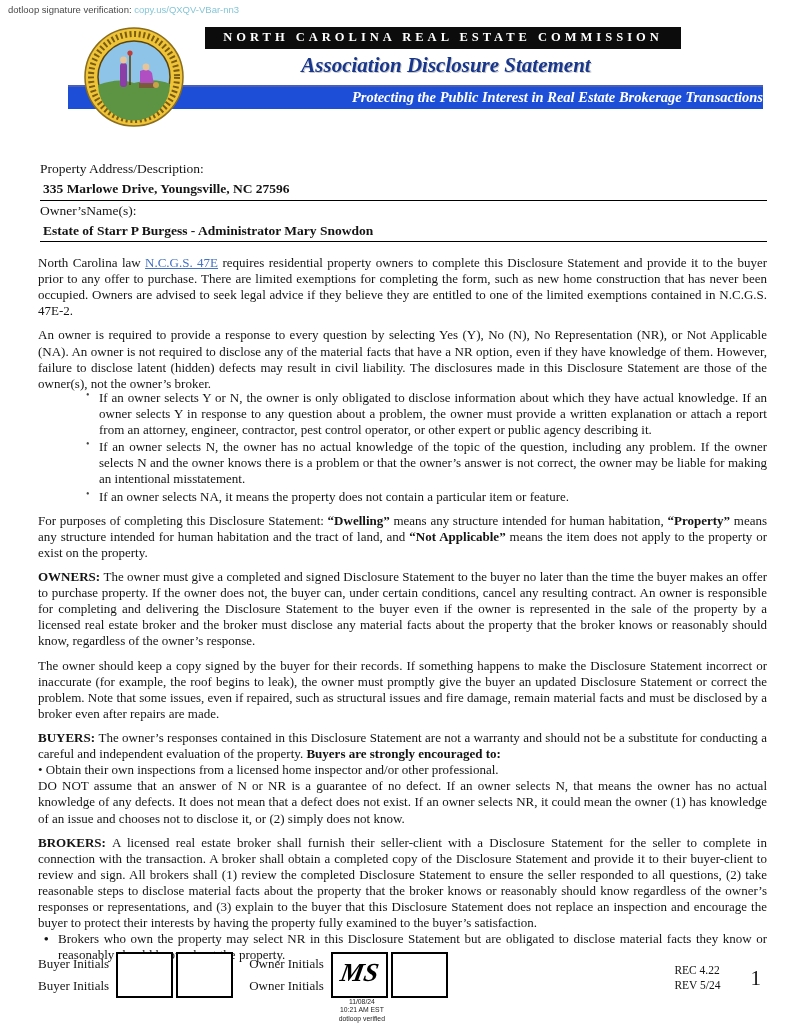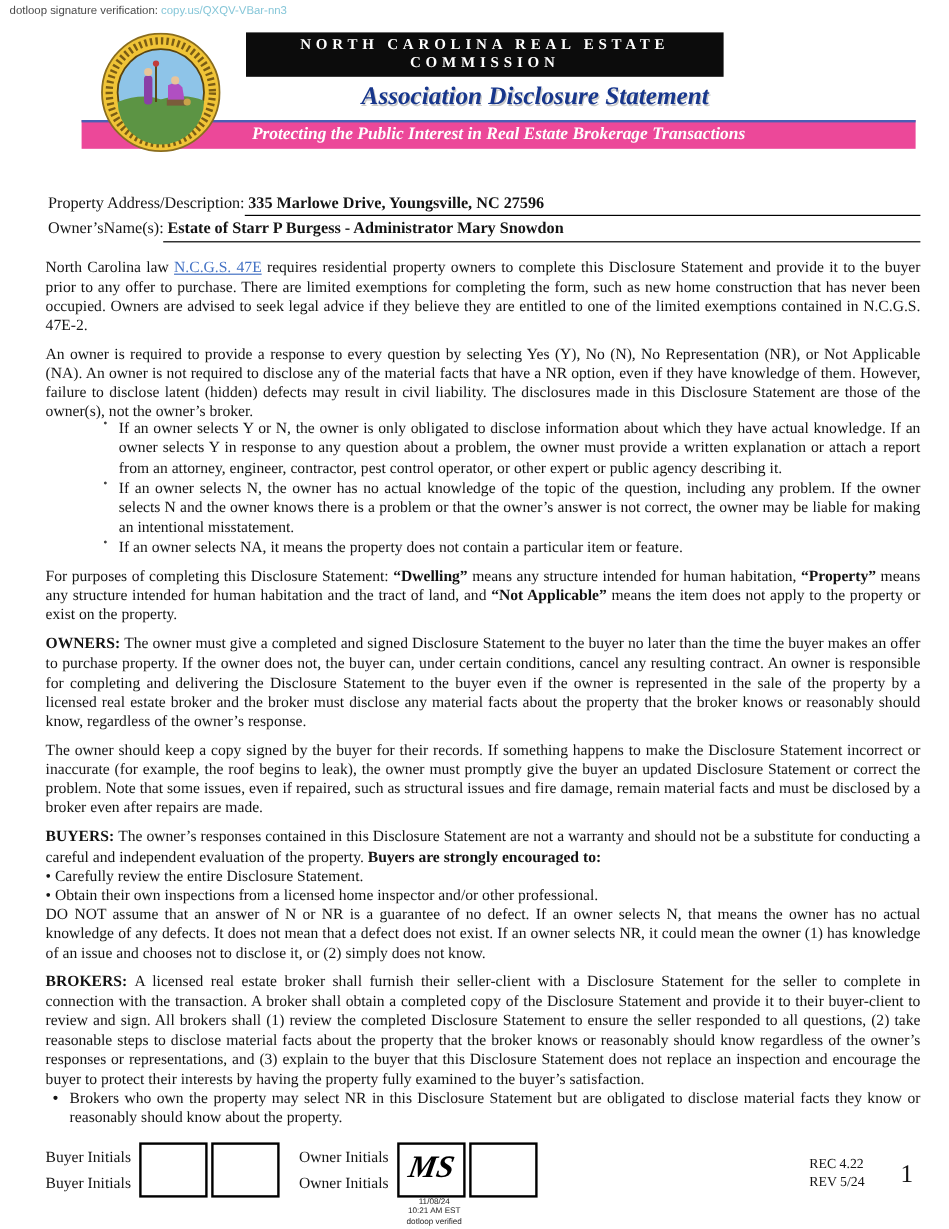--- a/index.html
+++ b/index.html
@@ -16,44 +16,44 @@
     font-family:"Liberation Sans", sans-serif;
     font-size:9.5px; color:#4a4a4a;
     padding:4px 0 0 8px;
   }
   .doc-link, .verify-link { color:#85c6d8; text-decoration:none; }
   .verify-link { font-size:9.5px; }
 
   .header { position:relative; margin-top:12px; height:122px; }
   .seal-wrap { position:absolute; left:84px; top:0; width:100px; height:100px; }
   .banner-black {
-    margin-left:205px; width:398px;
+    margin-left:205px; width:476px;
     background:#0c0c0c; color:#ffffff;
     text-align:center; font-weight:bold;
     letter-spacing:4px; font-size:12.5px;
     padding:3px 0 4px 0;
   }
   .doc-title {
     margin-left:205px; width:482px;
     text-align:center;
     color:#17368c; font-weight:bold; font-style:italic;
     font-size:21px; line-height:1.18;
     margin-top:4px;
     text-shadow:1px 1px 0 #c9c9c9;
   }
   .banner-blue {
     margin:7px 0 0 68px; width:695px;
-    background:#ec4899; color:#ffffff;
+    background:#1d4ed8; color:#ffffff;
     border-top:2px solid #4a5fb5;
-    text-align:center; font-weight:bold; font-style:italic;
+    text-align:right; font-weight:bold; font-style:italic;
     font-size:14.5px; padding:2px 0 3px 0;
   }
 
   .addr-block { margin:10px 24px 0 40px; font-size:13.5px; }
-  .addr-line { display:flex; line-height:1.5; }
+  .addr-line { display:flex; line-height:1.5;flex-direction:column; }
   .addr-label { white-space:nowrap; }
   .addr-value {
     font-weight:bold; flex:1;
     border-bottom:1.5px solid #000;
     padding-left:3px; white-space:nowrap; overflow:hidden;
   }
 
   .body-text {
     margin:13px 24px 0 38px;
     font-size:13px; line-height:1.24;
@@ -157,21 +157,20 @@
   <p class="tight">An owner is required to provide a response to every question by selecting Yes (Y), No (N), No Representation (NR), or Not Applicable (NA). An owner is not required to disclose any of the material facts that have a NR option, even if they have knowledge of them. However, failure to disclose latent (hidden) defects may result in civil liability. The disclosures made in this Disclosure Statement are those of the owner(s), not the owner’s broker.</p>
   <ul class="main-bullets">
     <li>If an owner selects Y or N, the owner is only obligated to disclose information about which they have actual knowledge. If an owner selects Y in response to any question about a problem, the owner must provide a written explanation or attach a report from an attorney, engineer, contractor, pest control operator, or other expert or public agency describing it.</li>
     <li>If an owner selects N, the owner has no actual knowledge of the topic of the question, including any problem. If the owner selects N and the owner knows there is a problem or that the owner’s answer is not correct, the owner may be liable for making an intentional misstatement.</li>
     <li>If an owner selects NA, it means the property does not contain a particular item or feature.</li>
   </ul>
   <p><span>For purposes of completing this Disclosure Statement: </span><span class="b">“Dwelling”</span><span> means any structure intended for human habitation, </span><span class="b">“Property”</span><span> means any structure intended for human habitation and the tract of land, and </span><span class="b">“Not Applicable”</span><span> means the item does not apply to the property or exist on the property.</span></p>
   <p><span class="b">OWNERS: </span><span>The owner must give a completed and signed Disclosure Statement to the buyer no later than the time the buyer makes an offer to purchase property. If the owner does not, the buyer can, under certain conditions, cancel any resulting contract. An owner is responsible for completing and delivering the Disclosure Statement to the buyer even if the owner is represented in the sale of the property by a licensed real estate broker and the broker must disclose any material facts about the property that the broker knows or reasonably should know, regardless of the owner’s response.</span></p>
   <p>The owner should keep a copy signed by the buyer for their records. If something happens to make the Disclosure Statement incorrect or inaccurate (for example, the roof begins to leak), the owner must promptly give the buyer an updated Disclosure Statement or correct the problem. Note that some issues, even if repaired, such as structural issues and fire damage, remain material facts and must be disclosed by a broker even after repairs are made.</p>
   <p class="tight"><span class="b">BUYERS: </span><span>The owner’s responses contained in this Disclosure Statement are not a warranty and should not be a substitute for conducting a careful and independent evaluation of the property. </span><span class="b">Buyers are strongly encouraged to:</span></p>
-  <p class="tight">• Carefully review the entire Disclosure Statement.</p>
   <p class="tight">• Obtain their own inspections from a licensed home inspector and/or other professional.</p>
   <p>DO NOT assume that an answer of N or NR is a guarantee of no defect. If an owner selects N, that means the owner has no actual knowledge of any defects. It does not mean that a defect does not exist. If an owner selects NR, it could mean the owner (1) has knowledge of an issue and chooses not to disclose it, or (2) simply does not know.</p>
   <p class="tight"><span class="b">BROKERS: </span><span>A licensed real estate broker shall furnish their seller-client with a Disclosure Statement for the seller to complete in connection with the transaction. A broker shall obtain a completed copy of the Disclosure Statement and provide it to their buyer-client to review and sign. All brokers shall (1) review the completed Disclosure Statement to ensure the seller responded to all questions, (2) take reasonable steps to disclose material facts about the property that the broker knows or reasonably should know regardless of the owner’s responses or representations, and (3) explain to the buyer that this Disclosure Statement does not replace an inspection and encourage the buyer to protect their interests by having the property fully examined to the buyer’s satisfaction.</span></p>
   <ul class="broker-bullets">
     <li><span>Brokers who own the property may select NR in this Disclosure Statement but are obligated to disclose material facts they know or reasonably should know about the property.</span></li>
   </ul>
 </div>
 
 <div class="footer">
   <div class="init-labels">

